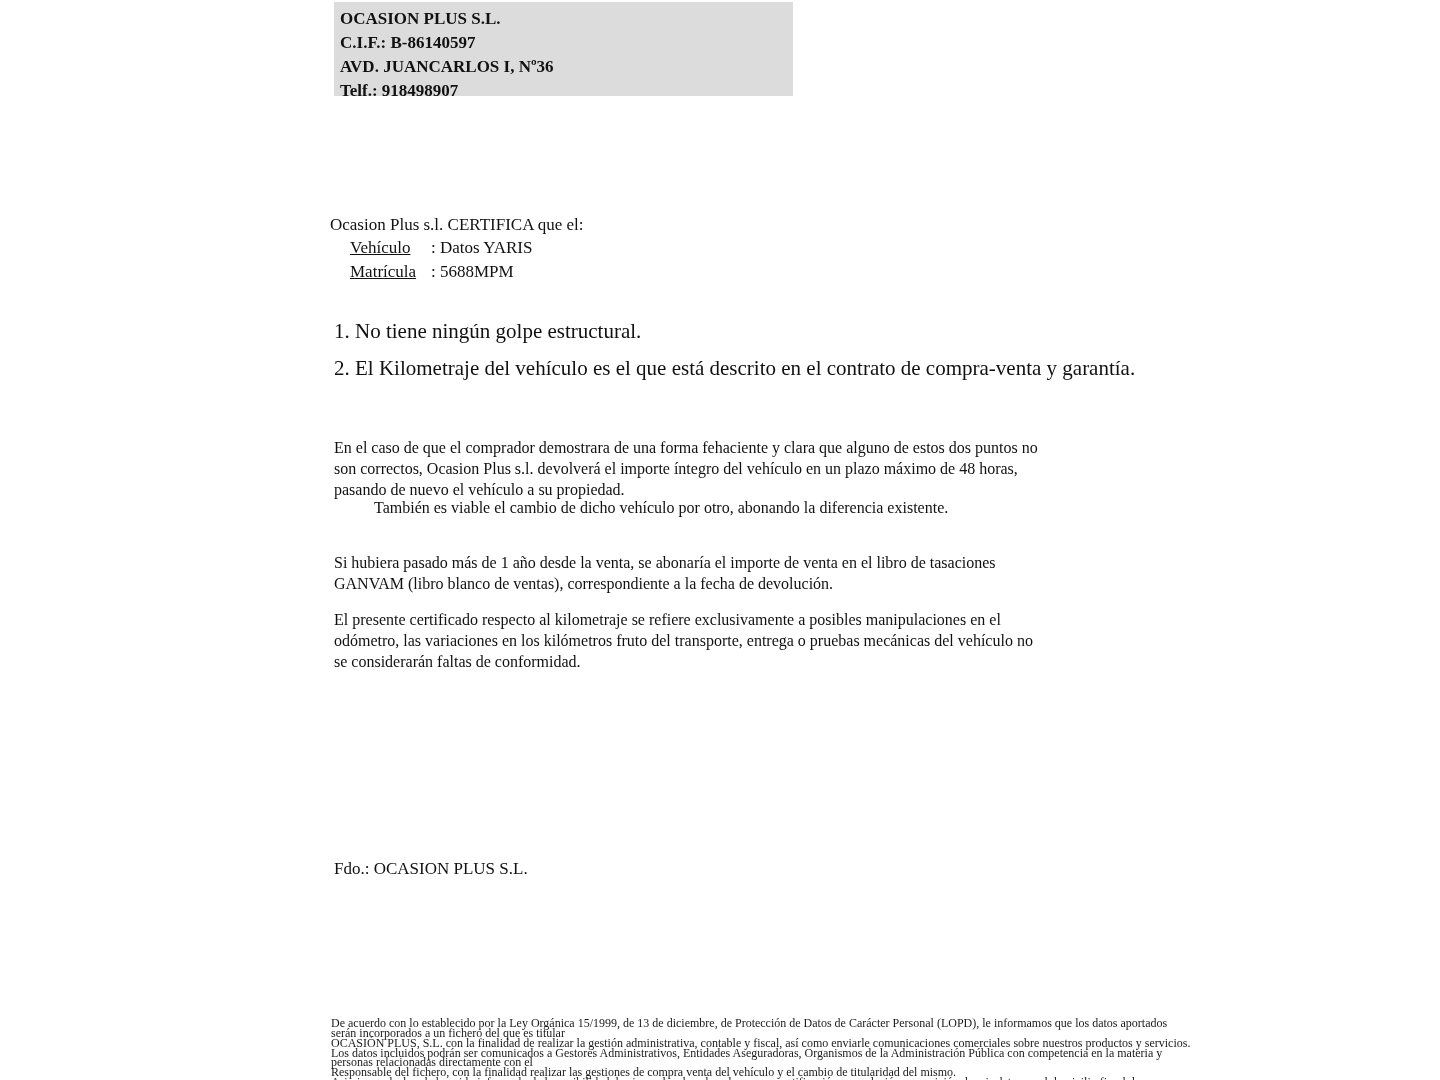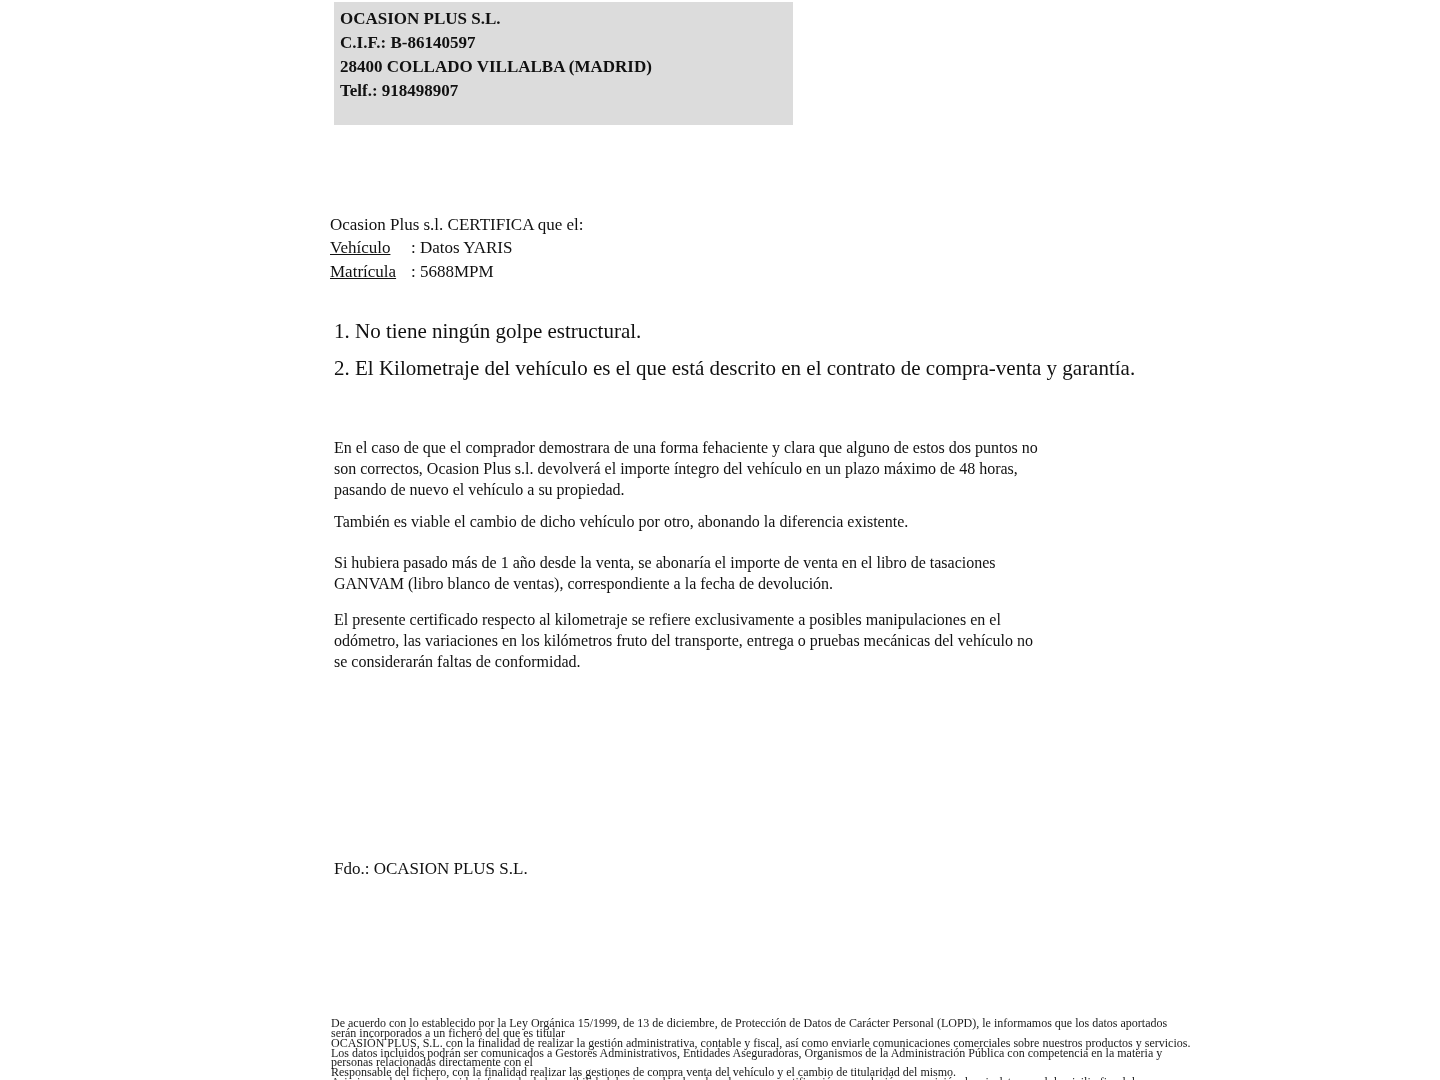--- a/index.html
+++ b/index.html
@@ -14,21 +14,21 @@
     background: #ffffff;
     font-family: "Liberation Serif", serif;
     color: #111111;
     overflow: hidden;
   }
   .header-box {
     position: absolute;
     left: 334px;
     top: 2px;
     width: 459px;
-    height: 123px;
+    height: 94px;
     box-sizing: border-box;
     background: #dcdcdc;
     padding: 5px 4px 0 6px;
     font-weight: bold;
     font-size: 17px;
     line-height: 24px;
     white-space: nowrap;
   }
   .date-line {
     position: absolute;
@@ -43,40 +43,41 @@
     left: 330px;
     top: 213px;
     font-size: 17px;
     line-height: 23.3px;
     white-space: nowrap;
   }
   .cert-field-label {
     display: inline-block;
     width: 81px;
     text-decoration: underline;
+    margin-left: 20px;
   }
   .point {
     position: absolute;
     left: 334px;
     font-size: 21px;
     line-height: 19.5px;
     white-space: nowrap;
   }
   .point-1 { top: 322px; }
   .point-2 { top: 359px; }
   .para {
     position: absolute;
     left: 334px;
     width: 790px;
     font-size: 16px;
     line-height: 21px;
     white-space: pre-line;
   }
   .para-1 { top: 437px; }
-  .para-2 { top: 511px; }
+  .para-2 { top: 497px; margin-left: 40px; }
   .para-3 { top: 552px; }
   .para-4 { top: 609px; }
   .signature {
     position: absolute;
     left: 334px;
     top: 859px;
     font-size: 17px;
     line-height: 20px;
     white-space: nowrap;
   }
@@ -92,21 +93,21 @@
   }
 </style>
 </head>
 <body>
 
 <div class="page">
 
   <div class="header-box">
     <div>OCASION PLUS S.L.</div>
     <div>C.I.F.: B-86140597</div>
-    <div>28400 COLLADO VILLALBA (MADRID)</div>
+    <div>AVD. JUANCARLOS I, Nº36</div>
     <div>Telf.: 918498907</div>
   </div>
 
 
   <div class="cert-block">
     <div>Ocasion Plus s.l. CERTIFICA que el:</div>
     <div><span class="cert-field-label">Vehículo</span><span>: Datos YARIS</span></div>
     <div><span class="cert-field-label">Matrícula</span><span>: 5688MPM</span></div>
   </div>
 

